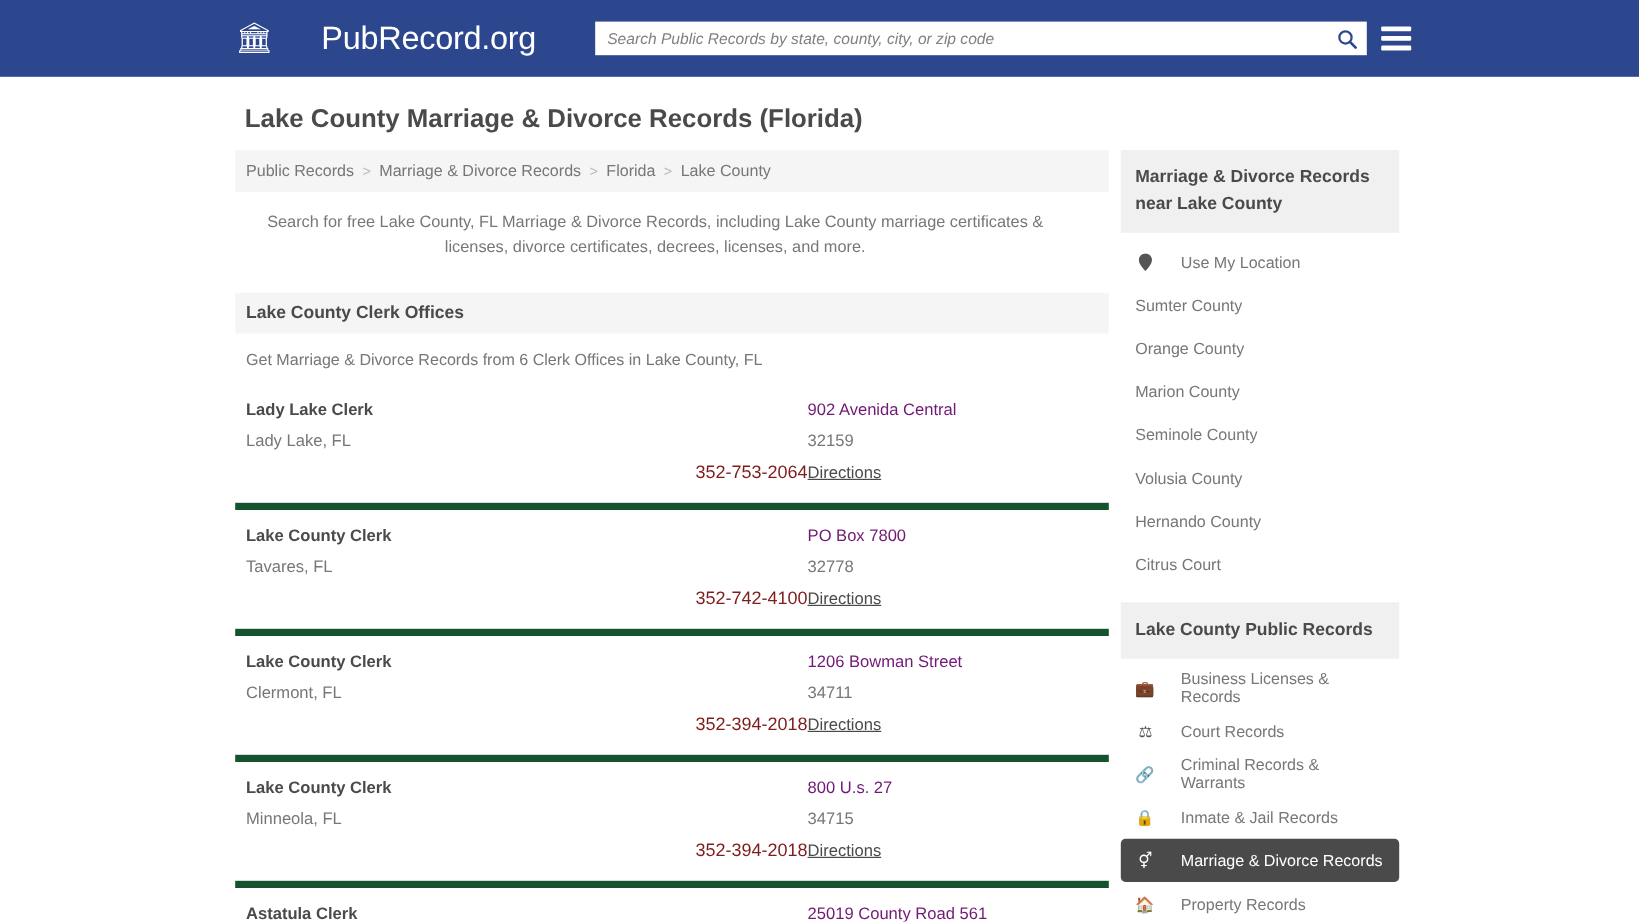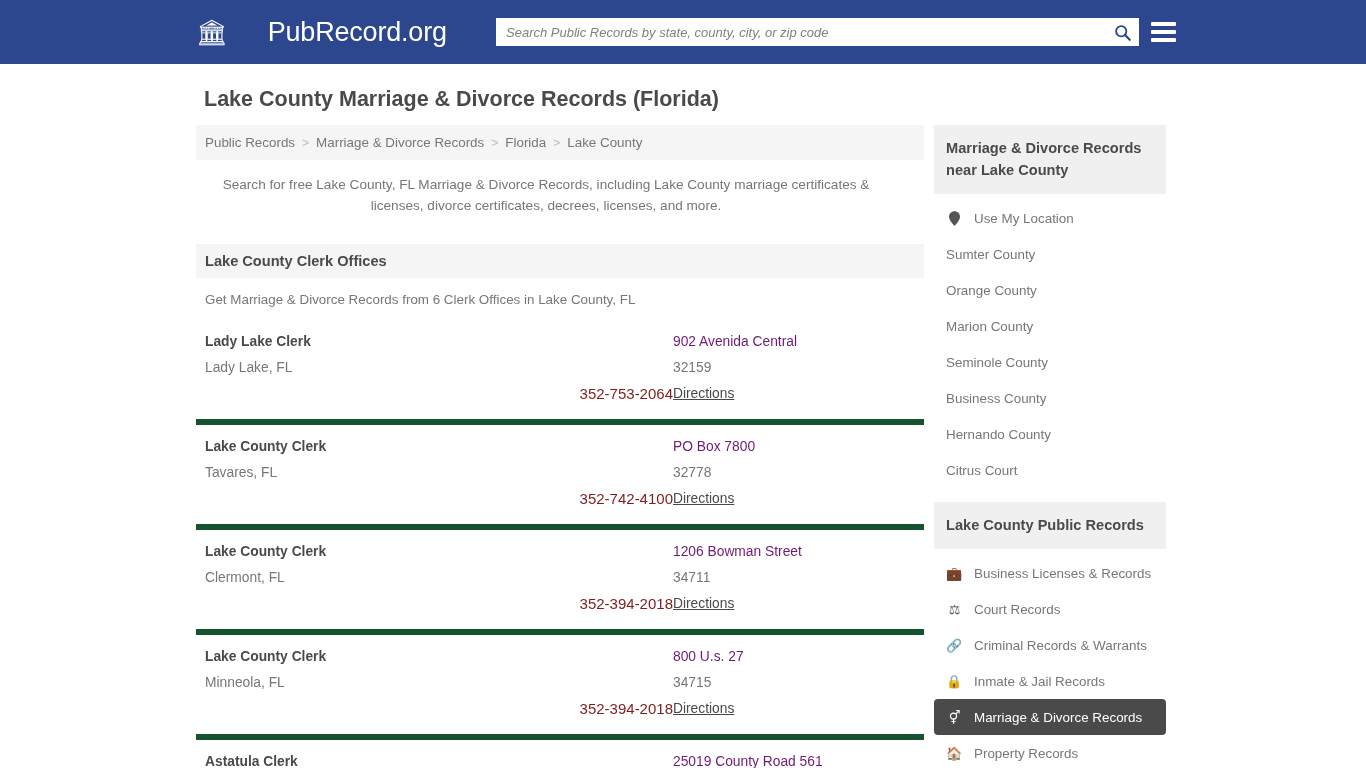--- a/index.html
+++ b/index.html
@@ -208,21 +208,21 @@
     padding: 12px 12px 13px 12px;
     font-size: 14.6px;
     font-weight: bold;
     color: #4a4a4a;
     line-height: 22px;
   }
   .side-list { padding-top: 6px; }
   .side-item {
     display: flex;
     align-items: center;
-    gap: 11px;
+    gap: 21px;
     height: 36px;
     padding: 0 12px;
     font-size: 13.4px;
     color: #777777;
     cursor: pointer;
     border-radius: 4px;
   }
   .side-item.active {
     background: #4a4a4a;
     color: #ffffff;
@@ -349,21 +349,21 @@
         <div class="side-item">
           <span>Orange County</span>
         </div>
         <div class="side-item">
           <span>Marion County</span>
         </div>
         <div class="side-item">
           <span>Seminole County</span>
         </div>
         <div class="side-item">
-          <span>Business County</span>
+          <span>Volusia County</span>
         </div>
         <div class="side-item">
           <span>Hernando County</span>
         </div>
         <div class="side-item">
           <span>Citrus Court</span>
         </div>
       </div>
 
     <div class="side-gap"></div>

